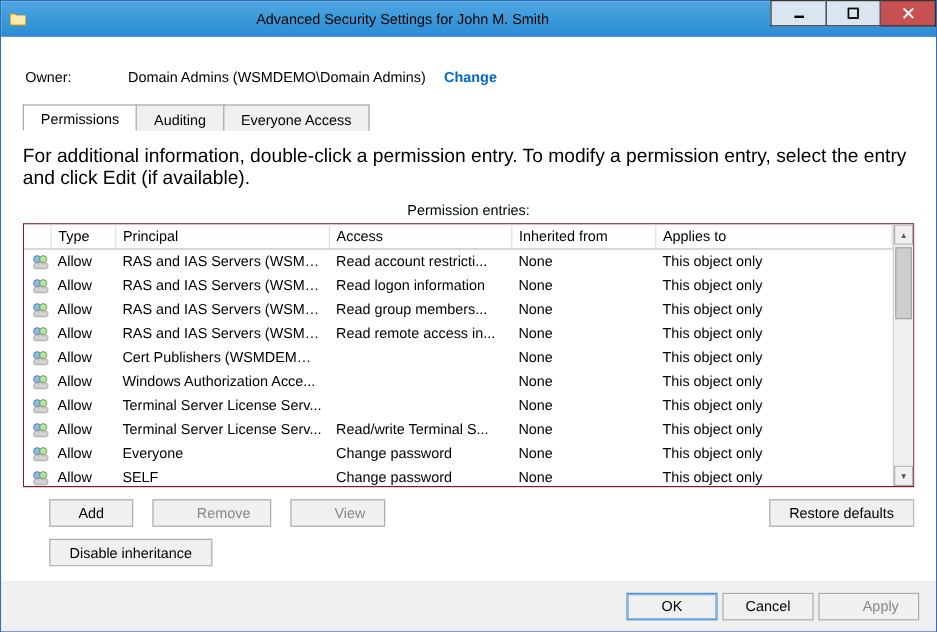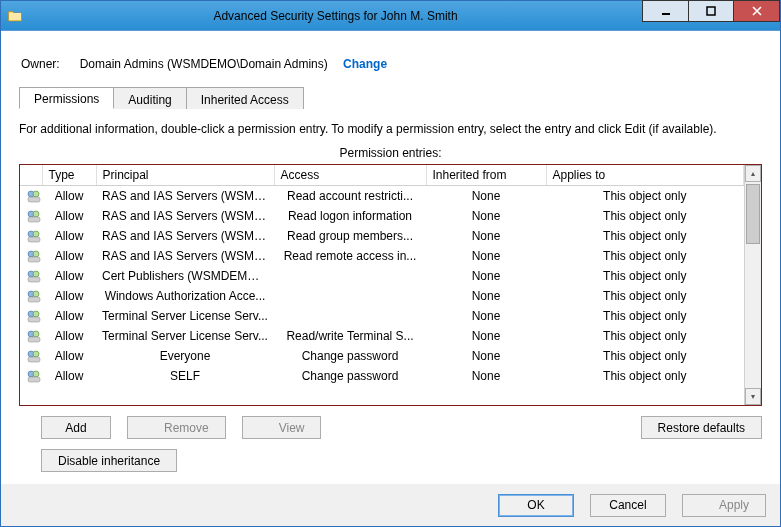--- a/index.html
+++ b/index.html
@@ -7,48 +7,48 @@
   .window { width:781px; height:527px; border:1px solid #2e6fb7; background:#fff; position:relative; display:flex; flex-direction:column; }
   .titlebar { height:30px; background:linear-gradient(#4fa6e0,#2a8dd4); display:flex; align-items:center; color:#000; border-bottom:1px solid #5a9bd5; }
   .titlebar .icon { width:28px; display:flex; align-items:center; justify-content:center; }
   .titlebar .title { flex:1; text-align:center; font-size:12px; }
   .winctrls { display:flex; height:100%; }
   .winbtn { width:46px; height:22px; border:1px solid #333; margin-top:-1px; display:flex; align-items:center; justify-content:center; background:#d9e6f2; position:relative; }
   .winbtn.min { border-right:none; }
   .winbtn.max { }
   .winbtn.close { background:#c75050; color:#fff; border-left:none; }
   .client { flex:1; background:#fff; padding:18px 18px 12px 18px; display:flex; flex-direction:column; overflow:hidden; }
-  .owner-row { display:flex; align-items:center; gap:20px; margin:8px 2px 16px 2px; font-size:12px; }
+  .owner-row { display:flex; align-items:center; gap:47px; margin:8px 2px 16px 2px; font-size:12px; }
   .owner-row .change { color:#0066cc; cursor:pointer; margin-left:12px;font-weight:bold; }
   .tabs { display:flex; height:22px; position:relative; }
   .tab { border:1px solid #a7a7a7; background:#f0f0f0; padding:2px 14px 0 14px; font-size:12px; height:22px; display:flex; align-items:center; border-bottom:none; margin-right:-1px; cursor:default; }
   .tab.active { background:#fff; position:relative; z-index:2; border-bottom:1px solid #fff; }
   .tab-body { border:1px solid #a7a7a7; flex:1; margin-top:-1px; padding:12px 12px 10px 12px; display:flex; flex-direction:column; overflow:hidden; }
-  .info-text { font-size:12px; margin:2px 0 10px 0; }
+  .info-text { font-size:16px; margin:2px 0 10px 0; }
   .list-label { font-size:12px; margin-bottom:4px;text-align:center; }
   .grid-wrap { border:1px solid #7f1d1d; flex:1; display:flex; overflow:hidden; }
   .grid { flex:1; overflow:hidden; }
   table { width:100%; border-collapse:collapse; table-layout:fixed; }
   th { text-align:left; font-weight:400; font-size:12px; background:#fff; border-right:1px solid #e0e0e0; border-bottom:1px solid #d0d0d0; padding:3px 6px; height:20px; }
-  td { font-size:12px; padding:2px 6px; white-space:nowrap; overflow:hidden; text-overflow:ellipsis; height:19px;text-align:center; }
+  td { font-size:12px; padding:2px 6px; white-space:nowrap; overflow:hidden; text-overflow:ellipsis; height:19px; }
   .col-icon { width:22px; }
   .col-type { width:54px; }
   .col-principal { width:178px; }
   .col-access { width:152px; }
   .col-inherited { width:120px; }
   .col-applies { }
   .vscroll { width:17px; background:#f0f0f0; border-left:1px solid #d0d0d0; display:flex; flex-direction:column; }
   .sbtn { height:17px; border:1px solid #b0b0b0; background:#f0f0f0; display:flex; align-items:center; justify-content:center; font-size:8px; color:#555; }
   .strack { flex:1; background:#f0f0f0; position:relative; }
   .sthumb { position:absolute; top:2px; left:1px; right:1px; height:60px; background:#cdcdcd; border:1px solid #a6a6a6; }
   .btnrow { display:flex; gap:16px; margin-top:10px;margin-left:22px; }
   .btn { border:1px solid #acacac; background:#f0f0f0; padding:0 16px; height:23px; font-size:12px; display:flex; align-items:center; justify-content:center; min-width:70px; cursor:default; }
   .btn.disabled { color:#888;padding-left:36px; }
   .btn.default { border:1px solid #4a90d9; box-shadow:0 0 0 1px #7eb4e8 inset; }
-  .footer { height:42px; border-top:0; display:flex; align-items:center; justify-content:flex-end; gap:16px; padding:0 14px; background:#f0f0f0; }
+  .footer { height:42px; border-top:0; display:flex; align-items:center; justify-content:flex-end; gap:4px; padding:0 14px; background:#f0f0f0; }
   .folder-svg { width:16px; height:16px; }
   .grp-icon { width:16px; height:16px; vertical-align:middle; }
   .spacer { flex:1; }
 </style>
 </head>
 <body>
 
 <div class="window">
 
   <div class="titlebar">
@@ -84,21 +84,21 @@
       <span>Owner:</span>
       <span>
         <span>Domain Admins (WSMDEMO\Domain Admins)</span>
         <span class="change">Change</span>
       </span>
     </div>
 
     <div class="tabs">
       <div class="tab active">Permissions</div>
       <div class="tab">Auditing</div>
-      <div class="tab">Inherited Access</div>
+      <div class="tab">Everyone Access</div>
     </div>
 
     <div class="tab-body" style="border:none; padding:12px 0 0 0;">
       <div class="info-text">For additional information, double-click a permission entry. To modify a permission entry, select the entry and click Edit (if available).</div>
       <div class="list-label">Permission entries:</div>
 
       <div class="grid-wrap">
         <div class="grid">
           <table>
             <colgroup>

